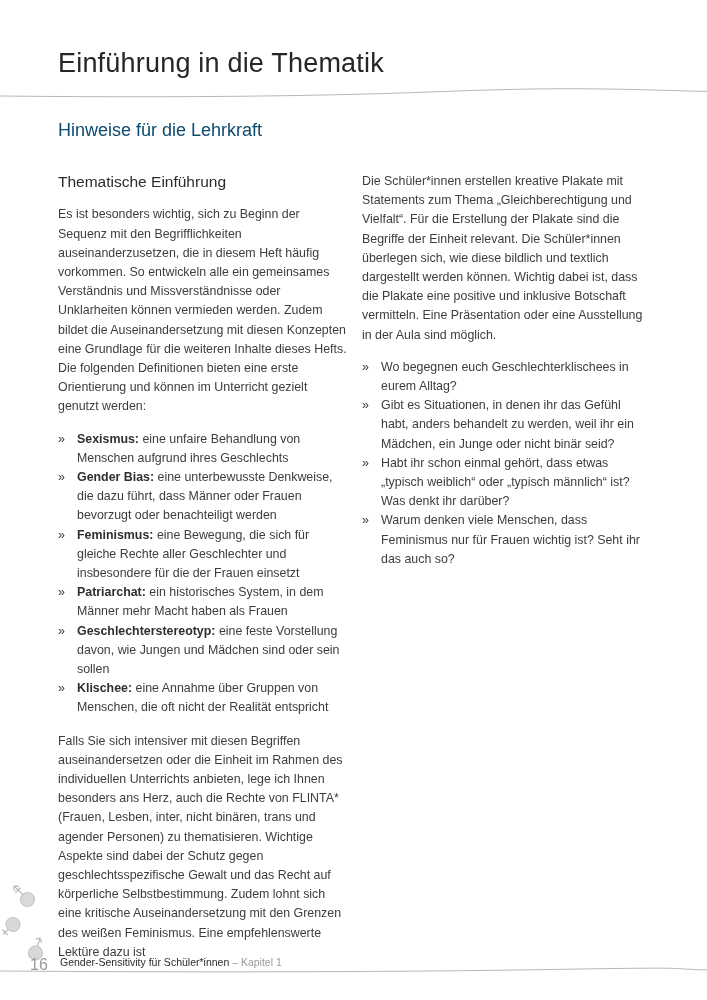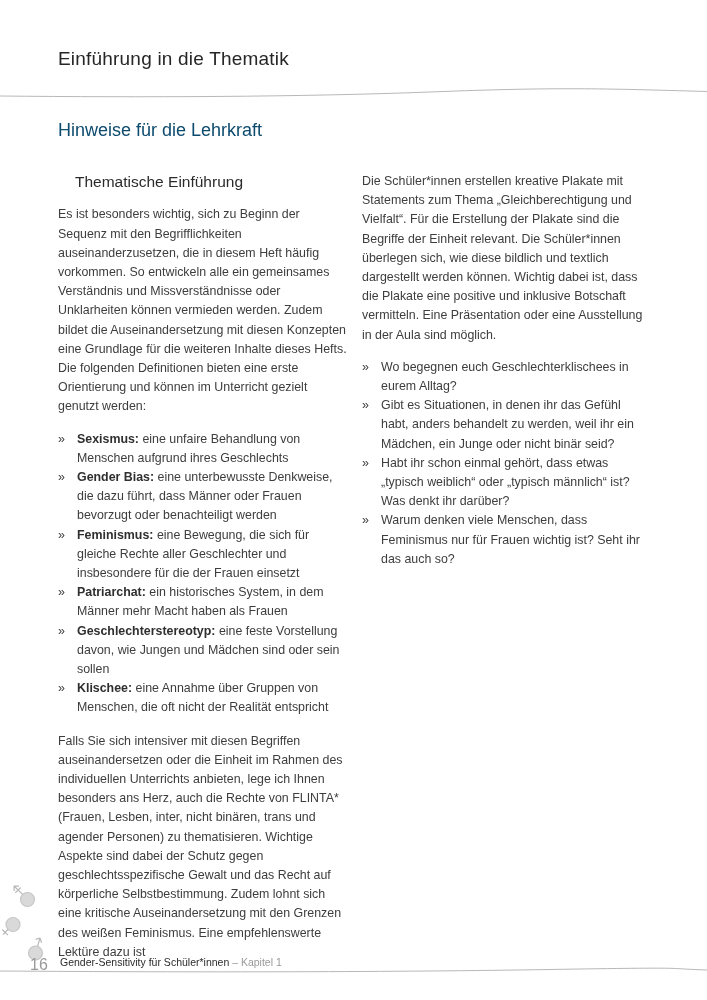--- a/index.html
+++ b/index.html
@@ -6,36 +6,36 @@
   html,body { width:707px; height:1000px; }
   body {
     position:relative;
     background:#ffffff;
     font-family:"Liberation Sans", sans-serif;
     color:#3d3d3d;
     overflow:hidden;
   }
   .page-title {
     position:absolute; left:58px; top:48px;
-    font-size:19px; font-weight:normal; color:#262626;
+    font-size:27px; font-weight:normal; color:#262626;
     letter-spacing:0.2px;
   }
   .rule { position:absolute; left:0; width:707px; }
   .rule-top { top:86px; height:16px; }
   .rule-bottom { top:964px; height:14px; }
   .section-subtitle {
     position:absolute; left:58px; top:120px;
     font-size:18px; font-weight:normal; color:#0c4a6e;
   }
   .col { position:absolute; top:172px; font-size:12.4px; line-height:19.2px; }
   .col-left  { left:58px;  width:290px; }
   .col-right { left:362px; width:287px; }
   .col h3 {
     font-size:15.5px; font-weight:normal; color:#2b2b2b;
-    margin:0 0 14px 17px; line-height:1.25;
+    margin:0 0 14px 0; line-height:1.25;
   }
   .col p { margin:0 0 13px 0; }
   .bullet-list { margin:0 0 14px 0; }
   .bullet { display:flex; }
   .bullet .marker { flex:0 0 19px; color:#3d3d3d; }
   .bullet .btext { flex:1; }
   .bullet b, .btext b { color:#2f2f2f; }
   .h3-gap { margin-top:27px; }
   .footer-pagenum {
     position:absolute; left:30px; top:956px;

